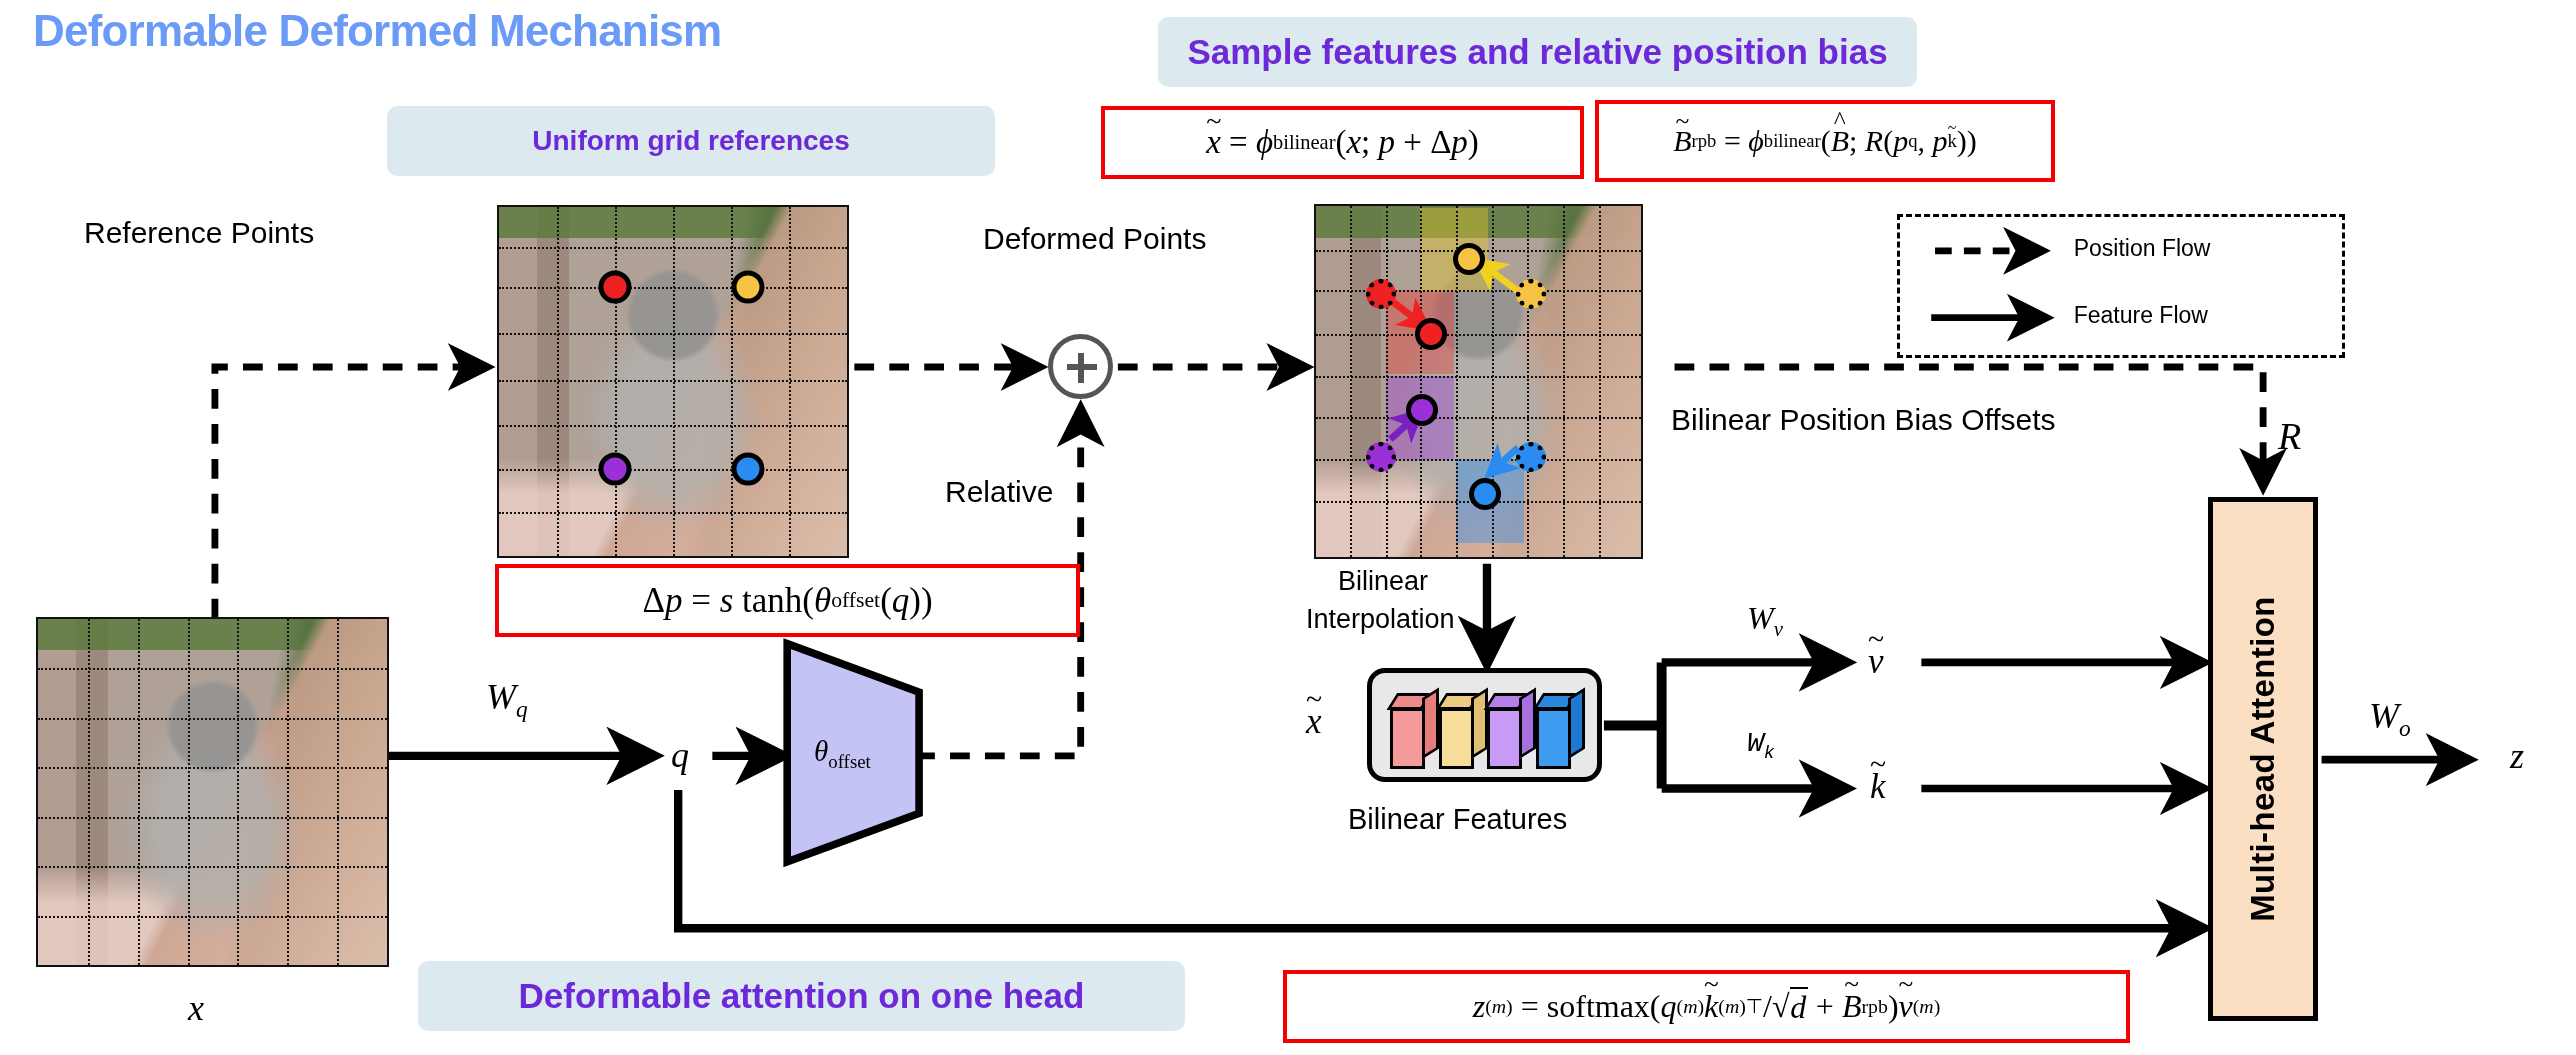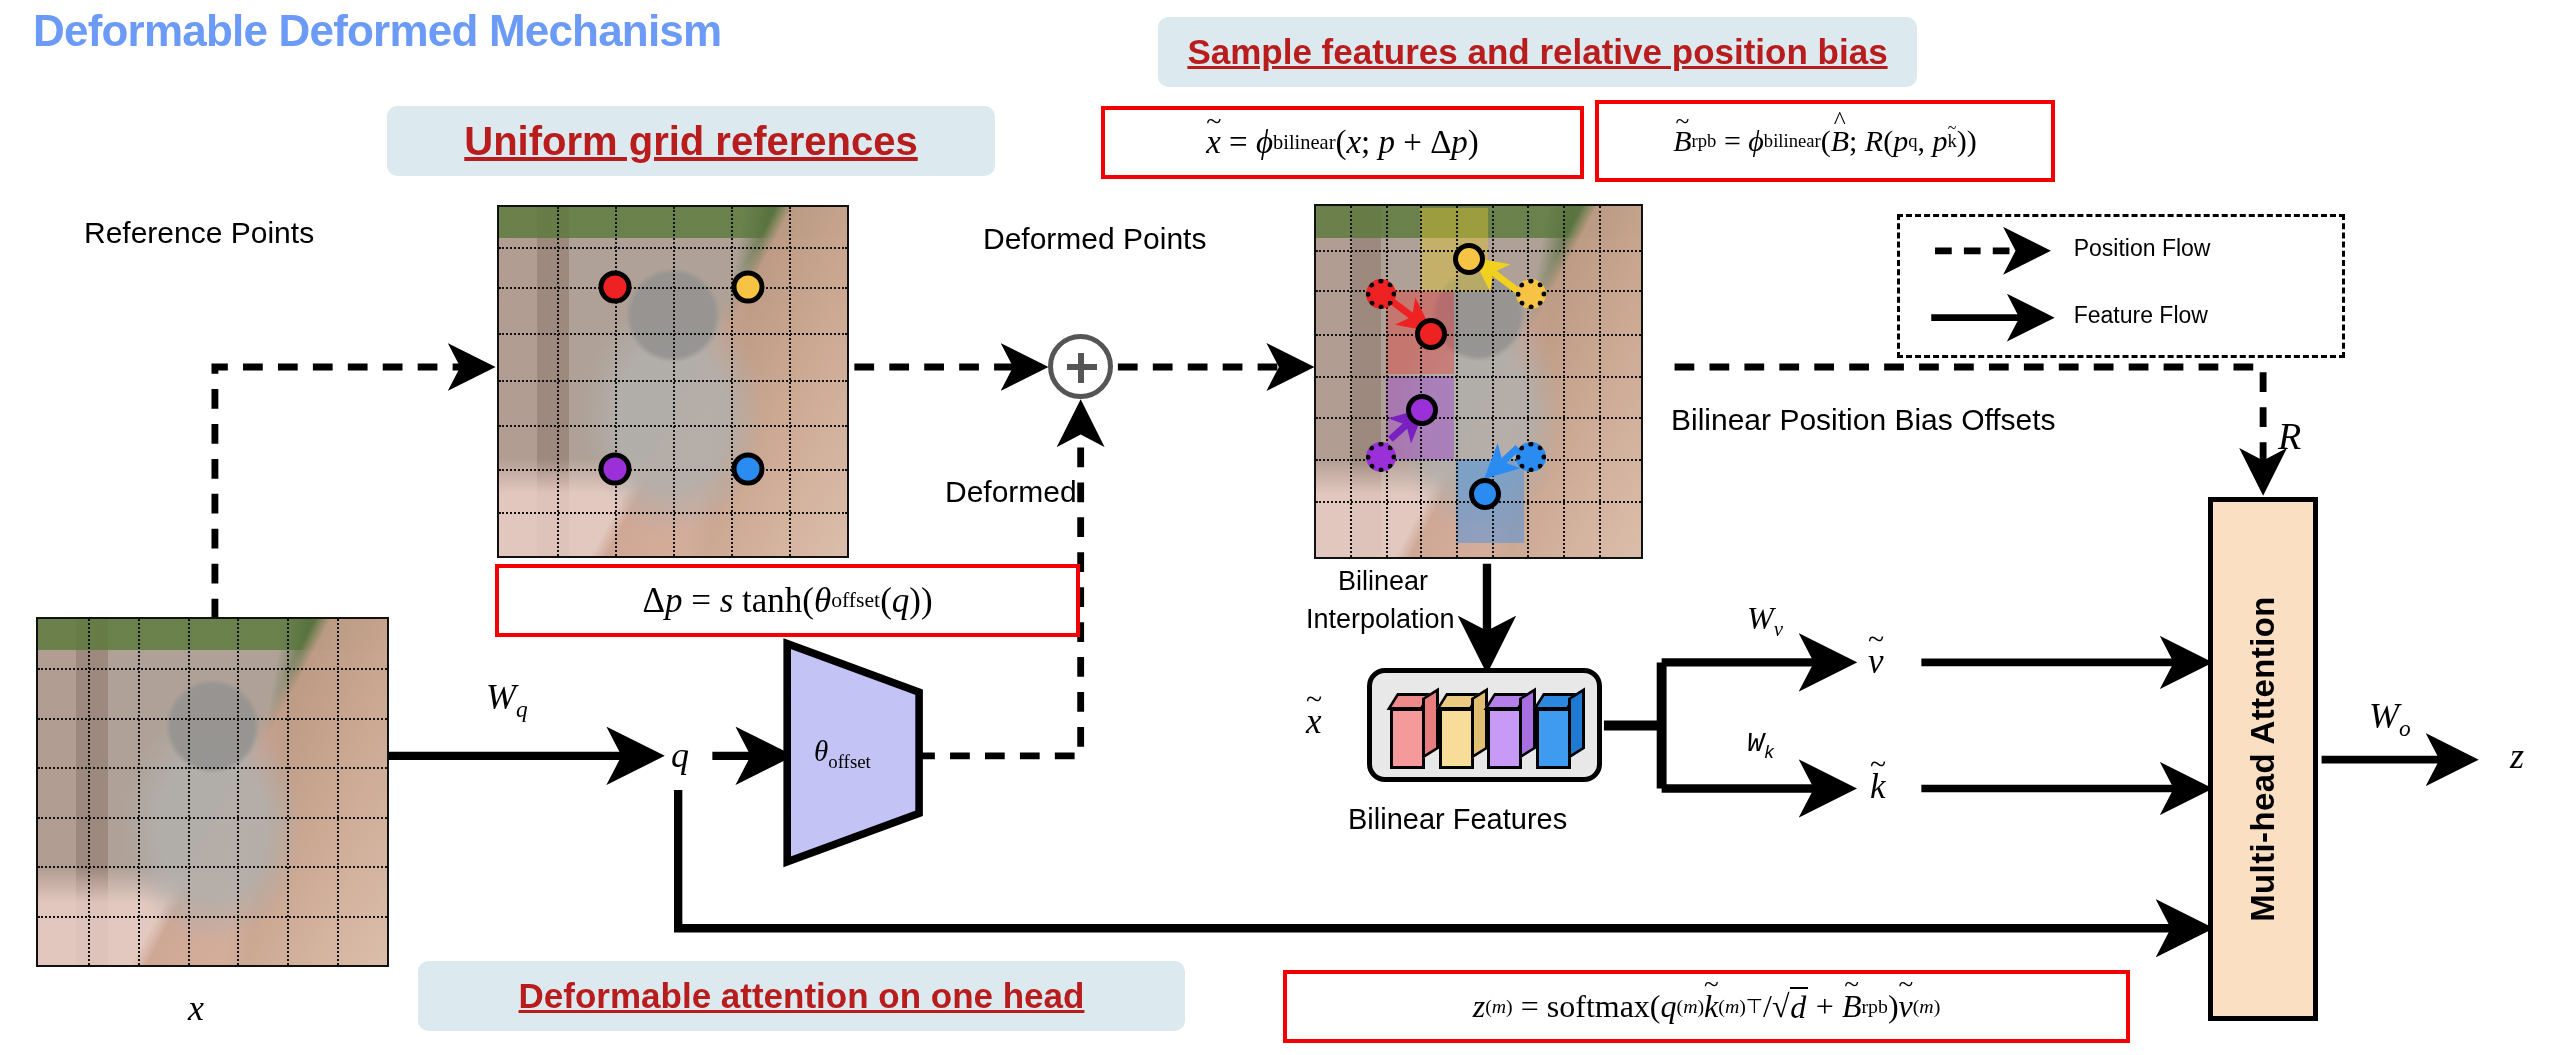--- a/index.html
+++ b/index.html
@@ -4,22 +4,22 @@
 <style>
   html,body{margin:0;padding:0;background:#fff;}
   body{width:2576px;height:1056px;position:relative;
        font-family:"Liberation Sans", sans-serif;overflow:hidden;}
   .abs{position:absolute;}
   
   #main-title{left:33px;top:6px;font-size:44px;font-weight:bold;color:#6b9bf7;
               letter-spacing:-0.8px;white-space:nowrap;}
   
   .badge{background:#dceaf0;border-radius:10.6px;display:flex;align-items:center;
-         justify-content:center;font-weight:bold;color:#b91c1c;white-space:nowrap;text-decoration:underline;}
-  #badge-uniform{left:387px;top:106px;width:608px;height:70px;font-size:40px;}
+         justify-content:center;font-weight:bold;color:#6d28d9;white-space:nowrap;}
+  #badge-uniform{left:387px;top:106px;width:608px;height:70px;font-size:28px;}
   #badge-sample{left:1158px;top:16.7px;width:759px;height:70px;font-size:35px;}
   #badge-deform{left:418px;top:961px;width:767px;height:70px;font-size:35px;}
   
   .fbox{border:4.6px solid #f50000;background:#fff;display:flex;align-items:center;
         justify-content:center;white-space:nowrap;color:#000;
         font-family:"Liberation Serif", serif;}
   #f-xtilde{left:1101px;top:106px;width:475px;height:65px;font-size:33px;}
   #f-brpb{left:1595px;top:100px;width:452px;height:74px;font-size:30px;}
   #f-dp{left:495px;top:564px;width:577px;height:65px;font-size:35px;}
   #f-z{left:1283px;top:970px;width:839px;height:65px;font-size:32px;}
@@ -250,21 +250,21 @@
   <div class="pt-ref" style="left:66%;top:25%;width:30px;height:30px;background:#f6c344;"></div>
   <div class="pt-ref" style="left:20%;top:71.5%;width:30px;height:30px;background:#9b30d9;"></div>
   <div class="pt-ref" style="left:66%;top:71.5%;width:30px;height:30px;background:#2a8cf0;"></div>
 
   <div class="pt" style="left:35.5%;top:36.5%;width:32px;height:32px;background:#ee2222;"></div>
   <div class="pt" style="left:47%;top:15%;width:32px;height:32px;background:#f6c344;"></div>
   <div class="pt" style="left:32.5%;top:58%;width:32px;height:32px;background:#9b30d9;"></div>
   <div class="pt" style="left:52%;top:82%;width:32px;height:32px;background:#2a8cf0;"></div>
 </div>
 
-<div class="abs lbl" style="left:945px;top:475px;font-size:30px;">Deformed</div>
+<div class="abs lbl" style="left:945px;top:475px;font-size:30px;">Relative</div>
 
 <div class="abs" id="theta-outline">
   <svg style="position:absolute;left:-6px;top:-6px;width:148px;height:235px;" viewBox="0 0 195 310" width="148" height="235">
     <polygon points="12,10 186,74 186,234 12,298" fill="#c3c4f5" stroke="#000" stroke-width="10" stroke-linejoin="miter"></polygon>
   </svg>
 </div>
 <div class="abs lbl" style="left:814px;top:735px;font-size:29px;font-family:'Liberation Serif',serif;">
   <span class="it">θ</span><sub style="font-style:normal;font-size:.65em;">offset</sub>
 </div>
 

